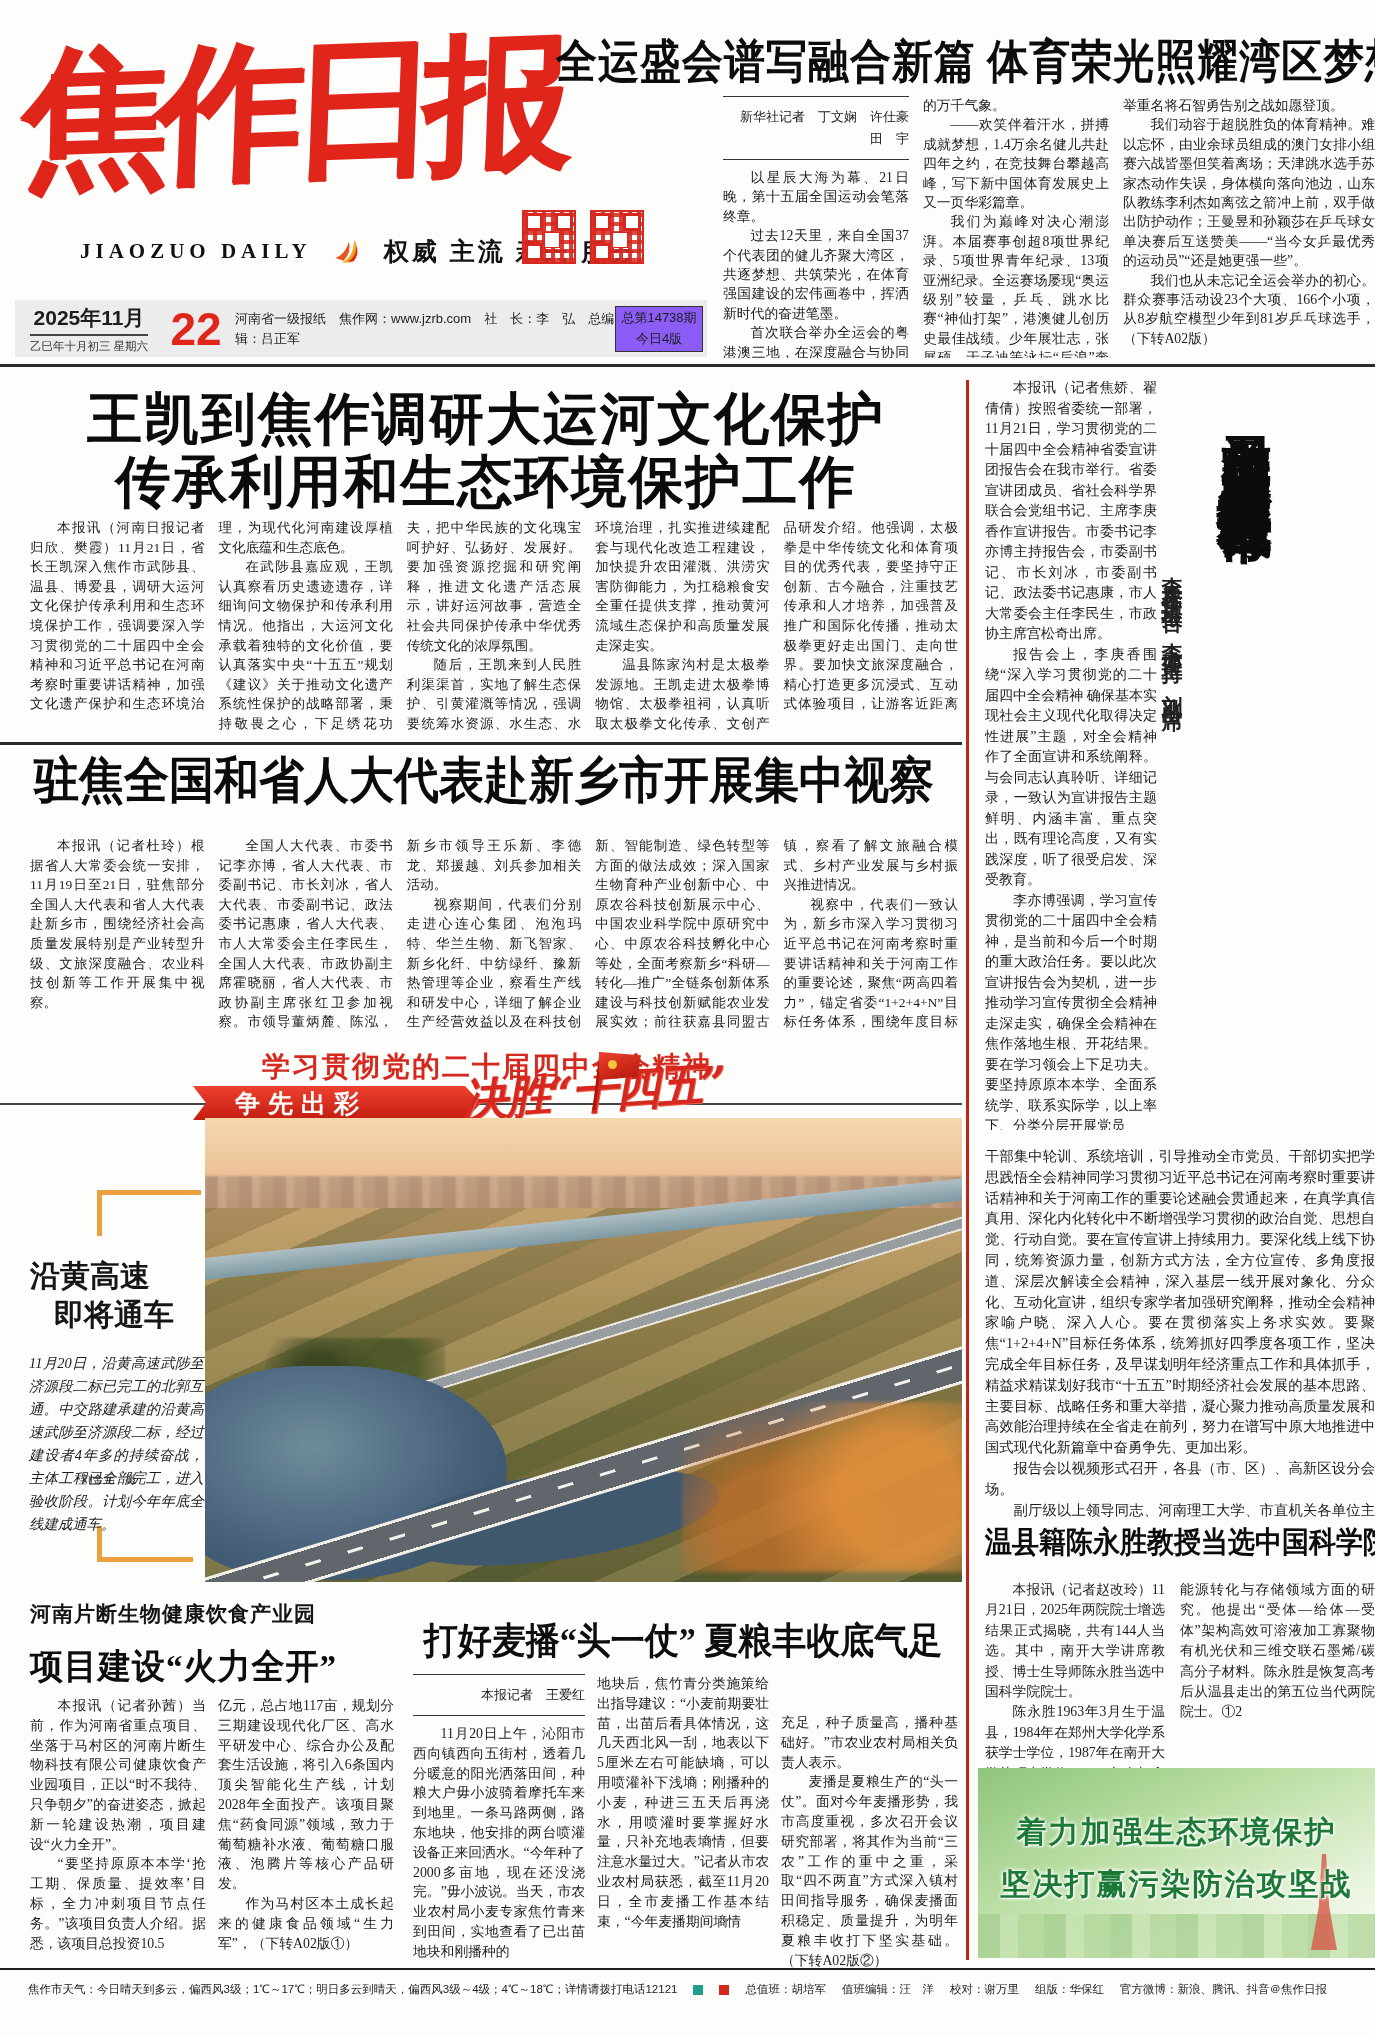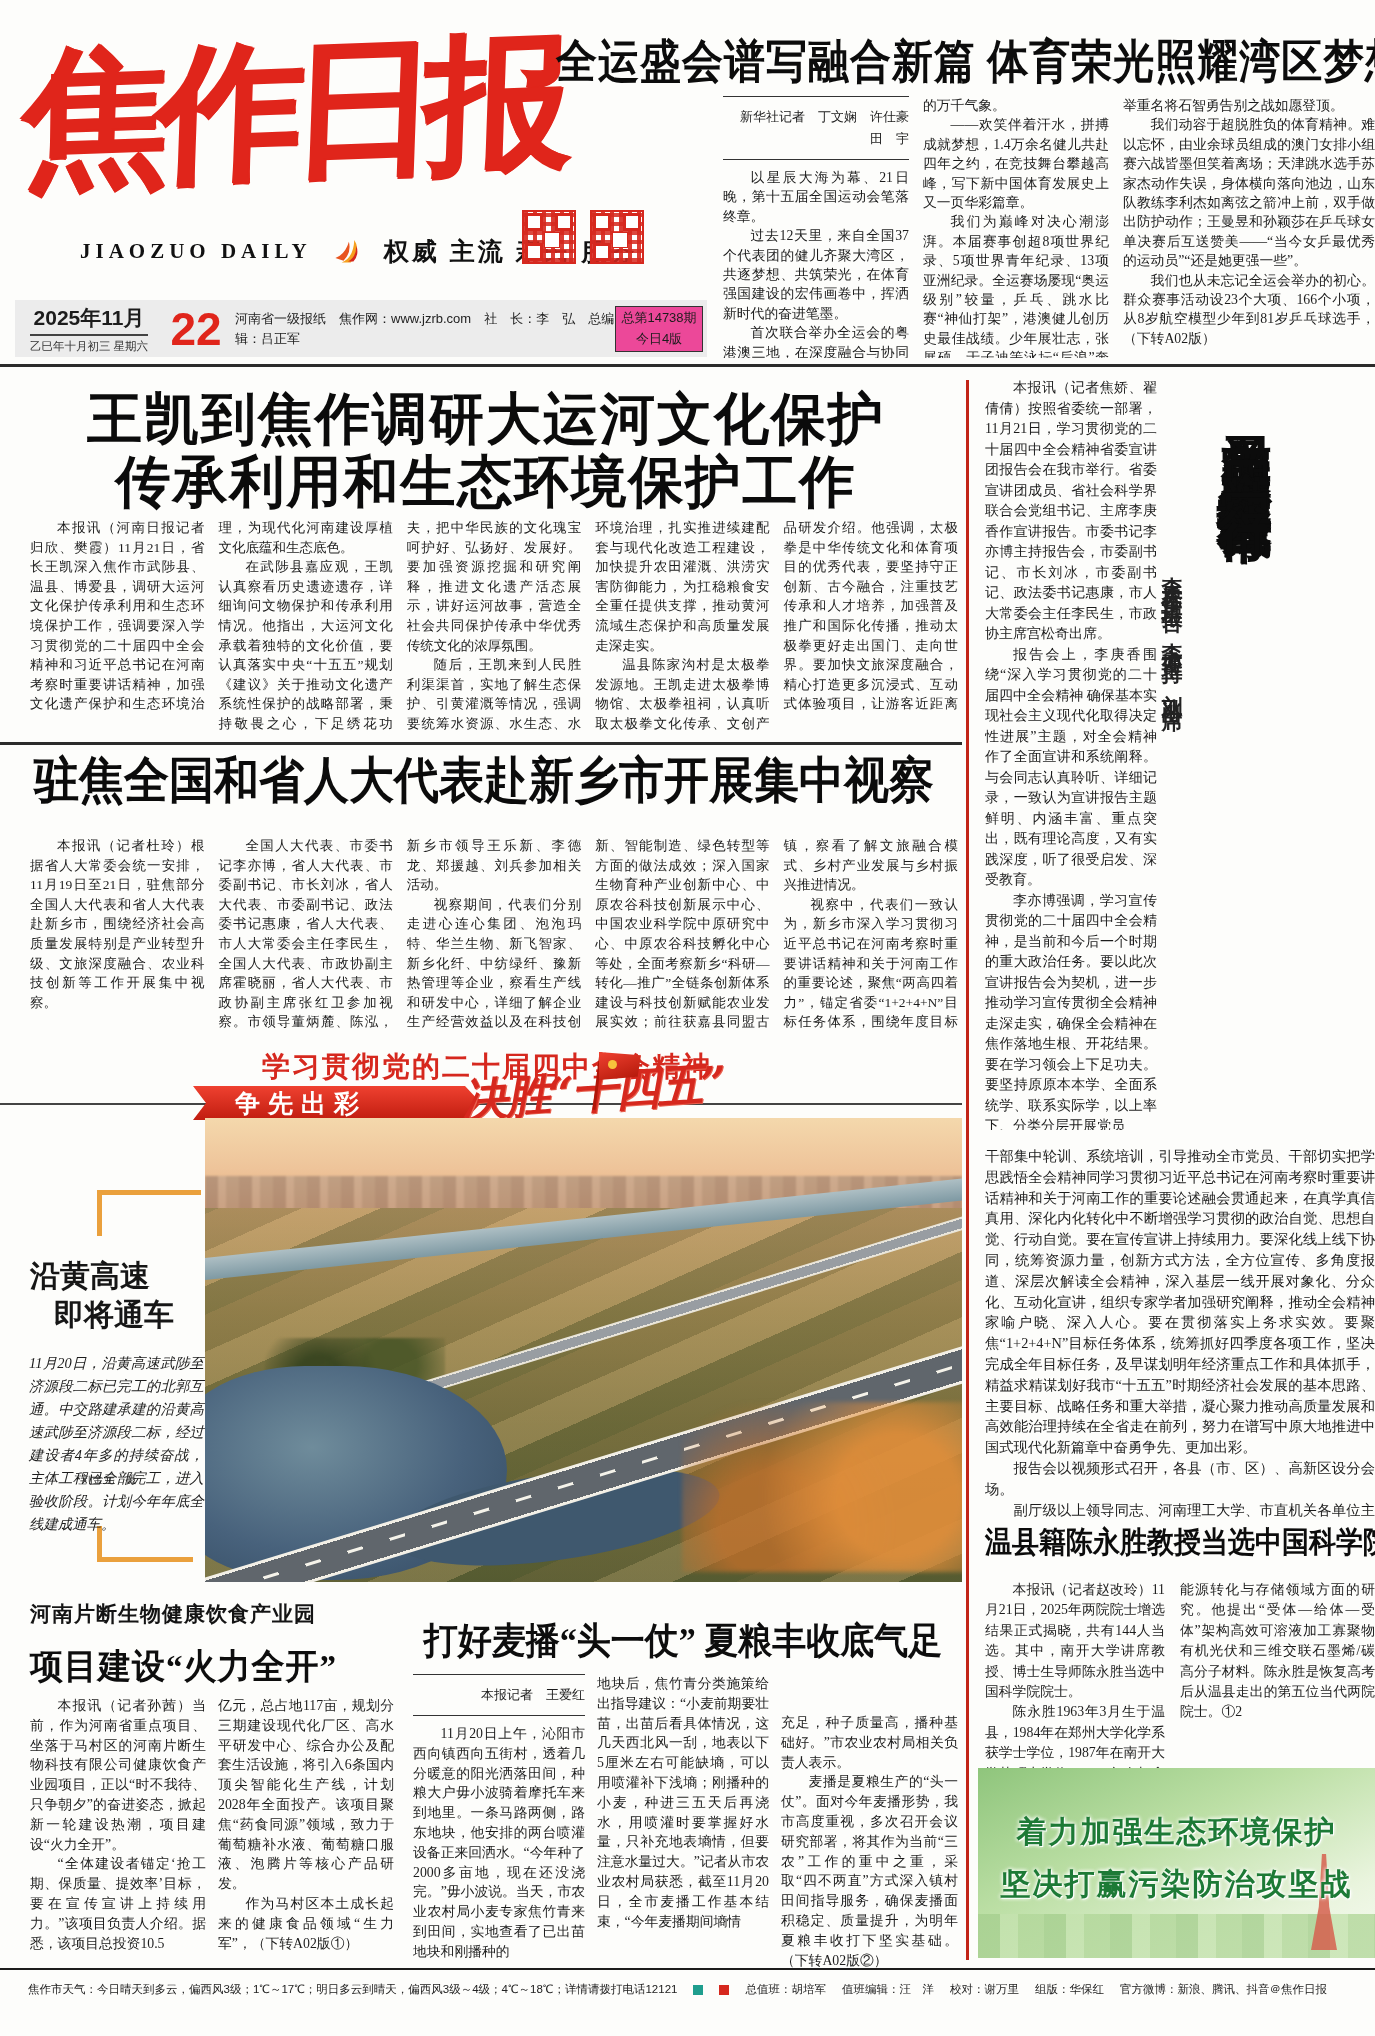--- a/index.html
+++ b/index.html
@@ -28,21 +28,21 @@
 
   
   .date-bar{left:15px;top:300px;width:692px;height:57px;background:#ececec;display:flex;align-items:center;}
   .db-left{width:148px;text-align:center;}
   .db-month{font-size:21px;font-weight:900;font-family:"Liberation Sans",sans-serif;
             border-bottom:2px solid #444;display:inline-block;padding:0 4px 2px;}
   .db-lunar{font-size:11.5px;color:#333;margin-top:3px;}
   .db-day{font-size:46px;font-weight:900;color:#e0251b;font-family:"Liberation Sans",sans-serif;width:66px;text-align:center;}
   .db-pub{flex:1;font-size:13px;line-height:20px;color:#222;font-family:"Liberation Sans",sans-serif;padding-left:6px;}
   .issue-box{width:86px;height:44px;border:1.5px solid #333;margin-right:4px;text-align:center;
-             font-size:13px;line-height:21px;font-family:"Liberation Sans",sans-serif;background:#ec4899;}
+             font-size:13px;line-height:21px;font-family:"Liberation Sans",sans-serif;background:#8b5cf6;}
 
   
   .rule-top{left:0;top:364px;width:1375px;height:3px;background:#2b2b2b;}
   .rule-mid{left:0;top:742px;width:962px;height:2.5px;background:#2b2b2b;}
   .red-vrule{left:966px;top:380px;width:2.5px;height:1580px;background:#c22418;}
   .banner-hairline{left:0;top:1103px;width:962px;height:1.5px;background:#444;}
   .rule-footer{left:0;top:1968px;width:1375px;height:2px;background:#1d1d1d;}
 
   
   .ta-headline{left:556px;top:34px;width:819px;height:54px;font-size:41px;font-weight:900;
@@ -281,21 +281,21 @@
     <div class="ph-pond"></div>
     <div class="ph-pond2"></div>
     <div class="ph-hwy"></div>
     <div class="ph-glow"></div>
   </div>
 
   <div class="abs pd-kicker">河南片断生物健康饮食产业园</div>
   <div class="abs pd-headline">项目建设“火力全开”</div>
   <div class="abs pd-col" style="left:30px;width:176px;">
       <p>本报讯（记者孙茜）当前，作为河南省重点项目、坐落于马村区的河南片断生物科技有限公司健康饮食产业园项目，正以“时不我待、只争朝夕”的奋进姿态，掀起新一轮建设热潮，项目建设“火力全开”。</p>
-      <p>“全体建设者锚定‘抢工期、保质量、提效率’目标，要在宣传宣讲上持续用力。”该项目负责人介绍。据悉，该项目总投资10.5</p>
+      <p>“要坚持原原本本学‘抢工期、保质量、提效率’目标，全力冲刺项目节点任务。”该项目负责人介绍。据悉，该项目总投资10.5</p>
     </div>
   <div class="abs pd-col" style="left:218px;width:176px;">
       <p class="noind">亿元，总占地117亩，规划分三期建设现代化厂区、高水平研发中心、综合办公及配套生活设施，将引入6条国内顶尖智能化生产线，计划2028年全面投产。该项目聚焦“药食同源”领域，致力于葡萄糖补水液、葡萄糖口服液、泡腾片等核心产品研发。</p>
       <p>作为马村区本土成长起来的健康食品领域“生力军”，（下转A02版①）</p>
     </div>
 
   <div class="abs mb-headline">打好麦播“头一仗”  夏粮丰收底气足</div>
   <div class="abs mb-col" style="left:413px;width:172px;">
     <div class="byline-box">
       <div>本报记者　王爱红</div>

